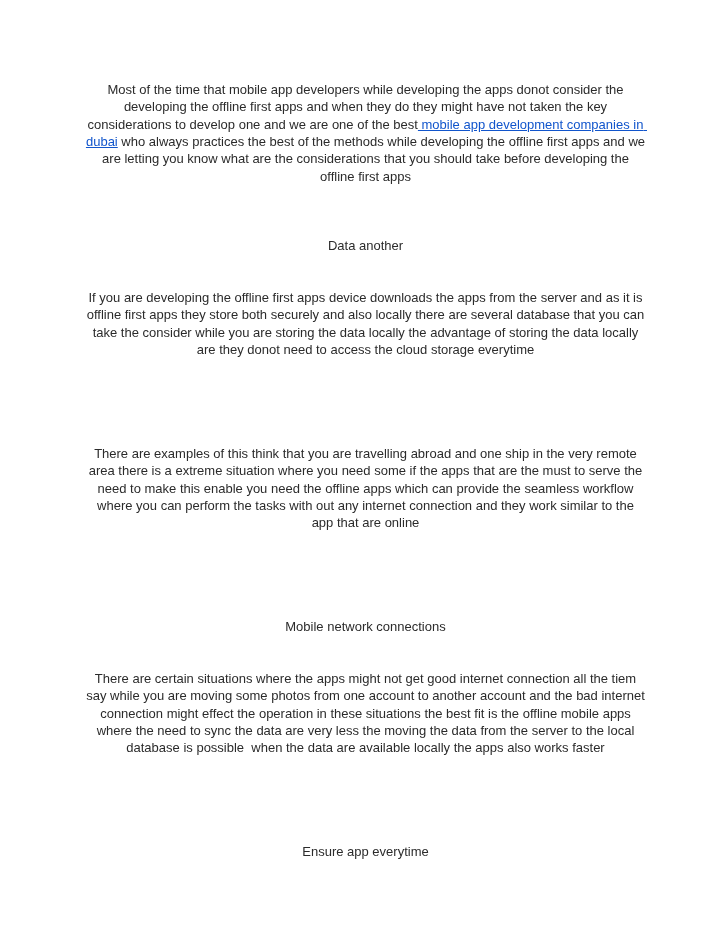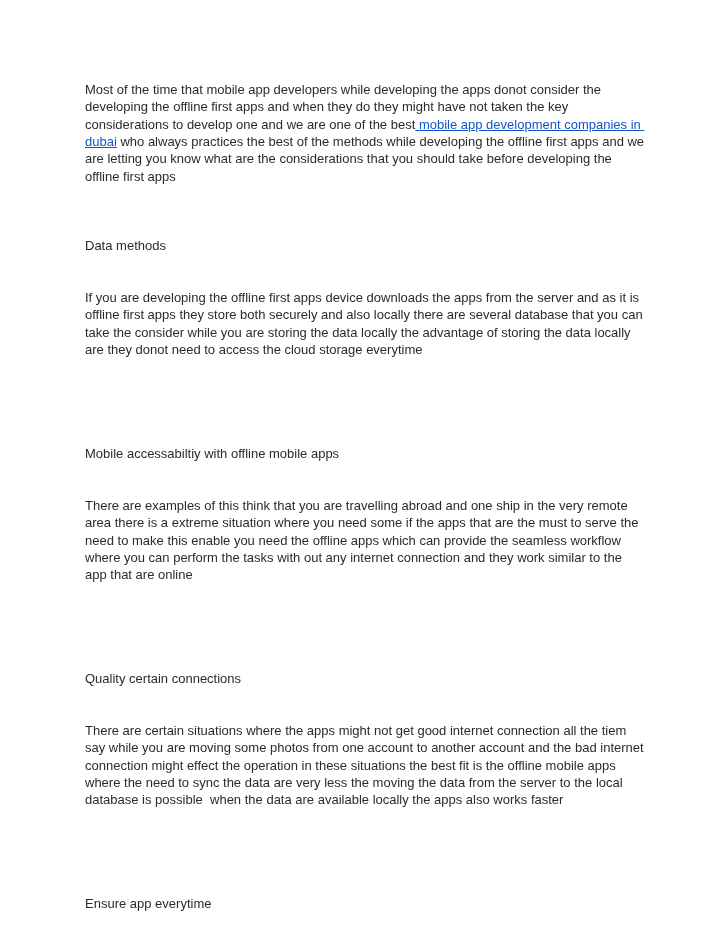--- a/index.html
+++ b/index.html
@@ -20,20 +20,21 @@
     background: #ffffff;
     font-family: "Liberation Sans", "DejaVu Sans", sans-serif;
     font-size: 13px;
     line-height: 17.33px;
     color: #2b2b2b;
     -webkit-font-smoothing: antialiased;
   }
   .para {
     margin: 0 0 17.33px 0;
     white-space: pre-wrap;
+    text-align: center;
   }
   .para:last-child {
     margin-bottom: 0;
   }
   .section-heading {
     white-space: pre-wrap;
   }
   .section-body {
     white-space: pre-wrap;
   }
@@ -44,31 +45,30 @@
   }
 </style>
 </head>
 <body>
 
 <div class="doc-page">
 
   <p class="para"><span>Most of the time that mobile app developers while developing the apps donot consider the developing the offline first apps and when they do they might have not taken the key considerations to develop one and we are one of the best</span><a class="doc-link"> mobile app development companies in dubai</a><span> who always practices the best of the methods while developing the offline first apps and we are letting you know what are the considerations that you should take before developing the offline first apps</span></p>
 
   <div class="para">
-    <div class="section-heading">Data methods</div>
+    <div class="section-heading">Data another</div>
     <div class="section-body">If you are developing the offline first apps device downloads the apps from the server and as it is offline first apps they store both securely and also locally there are several database that you can take the consider while you are storing the data locally the advantage of storing the data locally are they donot need to access the cloud storage everytime</div>
   </div>
 
   <div class="para">
-    <div class="section-heading">Mobile accessabiltiy with offline mobile apps</div>
     <div class="section-body">There are examples of this think that you are travelling abroad and one ship in the very remote area there is a extreme situation where you need some if the apps that are the must to serve the need to make this enable you need the offline apps which can provide the seamless workflow where you can perform the tasks with out any internet connection and they work similar to the app that are online</div>
   </div>
 
   <div class="para">
-    <div class="section-heading">Quality certain connections</div>
+    <div class="section-heading">Mobile network connections</div>
     <div class="section-body">There are certain situations where the apps might not get good internet connection all the tiem say while you are moving some photos from one account to another account and the bad internet connection might effect the operation in these situations the best fit is the offline mobile apps where the need to sync the data are very less the moving the data from the server to the local database is possible  when the data are available locally the apps also works faster</div>
   </div>
 
   <div class="para">
     <div class="section-heading">Ensure app everytime</div>
     
   </div>
 
 </div>
 

